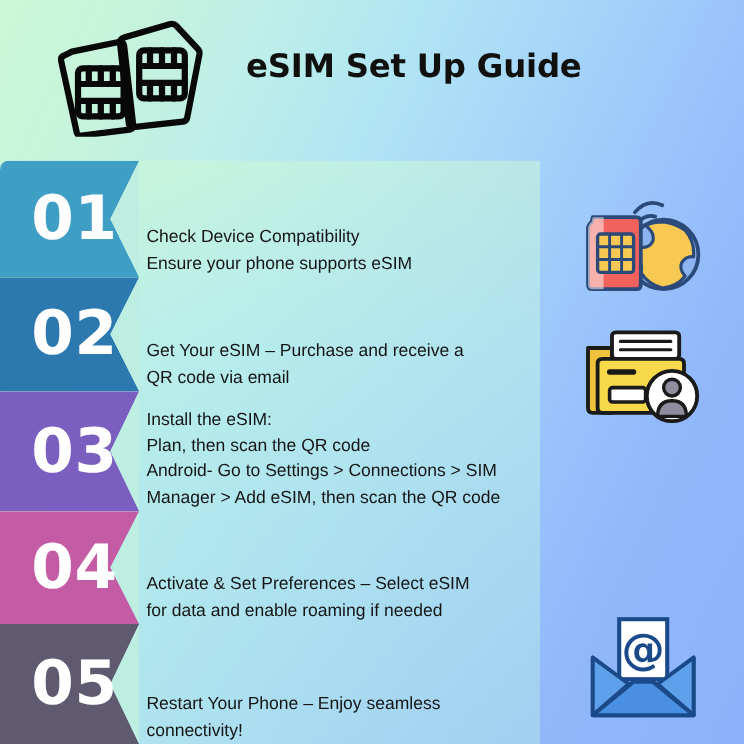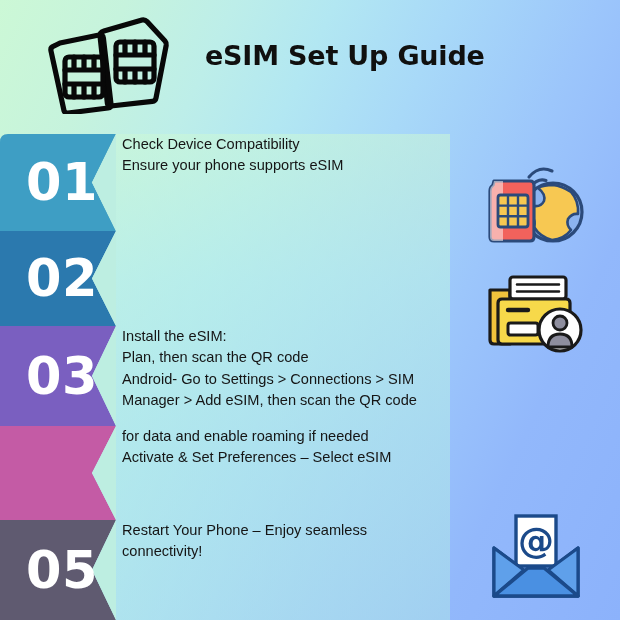--- a/index.html
+++ b/index.html
@@ -76,21 +76,21 @@
     pointer-events:none;
     margin-left:12px;
   }
 
   .text-panel {
     position:absolute;
     left:116px; top:0;
     width:504px; height:100%;
     display:flex;
     flex-direction:column;
-    justify-content:flex-start;
+    justify-content:flex-end;
     padding-left:6px;
   }
   .text-panel .line {
     font-size:14.6px;
     line-height:1.47;
     color:#151515;
     white-space:nowrap;
     font-family:"Liberation Sans", sans-serif;
   }
 
@@ -154,20 +154,24 @@
   </div>
 
   <div class="step-row" style="top:231px; height:95px;">
     <div class="badge">
       <svg viewBox="0 0 116 95" preserveAspectRatio="none" xmlns="http://www.w3.org/2000/svg">
         <path d="M0 0 H116 L92 47.5 L116 95 H0 Z" fill="#2b79ae"></path>
         <path d="M116 0 L92 47.5 L116 95 Z" fill="#bdeee1"></path>
       </svg>
       <div class="badge-num">02</div>
     </div>
+    <div class="text-panel">
+      <div class="line">Get Your eSIM – Purchase and receive a</div>
+      <div class="line">QR code via email</div>
+    </div>
   </div>
 
   <div class="step-row" style="top:326px; height:100px;">
     <div class="badge">
       <svg viewBox="0 0 116 100" preserveAspectRatio="none" xmlns="http://www.w3.org/2000/svg">
         <path d="M0 0 H116 L92 50 L116 100 H0 Z" fill="#7a5fc0"></path>
         <path d="M116 0 L92 50 L116 100 Z" fill="#bdeee1"></path>
       </svg>
       <div class="badge-num">03</div>
     </div>
@@ -178,24 +182,25 @@
       <div class="line">Manager &gt; Add eSIM, then scan the QR code</div>
     </div>
   </div>
 
   <div class="step-row" style="top:426px; height:94px;">
     <div class="badge">
       <svg viewBox="0 0 116 94" preserveAspectRatio="none" xmlns="http://www.w3.org/2000/svg">
         <path d="M0 0 H116 L92 47 L116 94 H0 Z" fill="#c45ba5"></path>
         <path d="M116 0 L92 47 L116 94 Z" fill="#bdeee1"></path>
       </svg>
-    </div>
-    <div class="text-panel">
+      <div class="badge-num">04</div>
+    </div>
+    <div class="text-panel">
+      <div class="line">Activate &amp; Set Preferences – Select eSIM</div>
       <div class="line">for data and enable roaming if needed</div>
-      <div class="line">Activate &amp; Set Preferences – Select eSIM</div>
     </div>
   </div>
 
   <div class="step-row" style="top:520px; height:100px;text-decoration:underline;">
     <div class="badge">
       <svg viewBox="0 0 116 100" preserveAspectRatio="none" xmlns="http://www.w3.org/2000/svg">
         <path d="M0 0 H116 L92 50 L116 100 H0 Z" fill="#5f5a70"></path>
         <path d="M116 0 L92 50 L116 100 Z" fill="#bdeee1"></path>
       </svg>
       <div class="badge-num">05</div>

